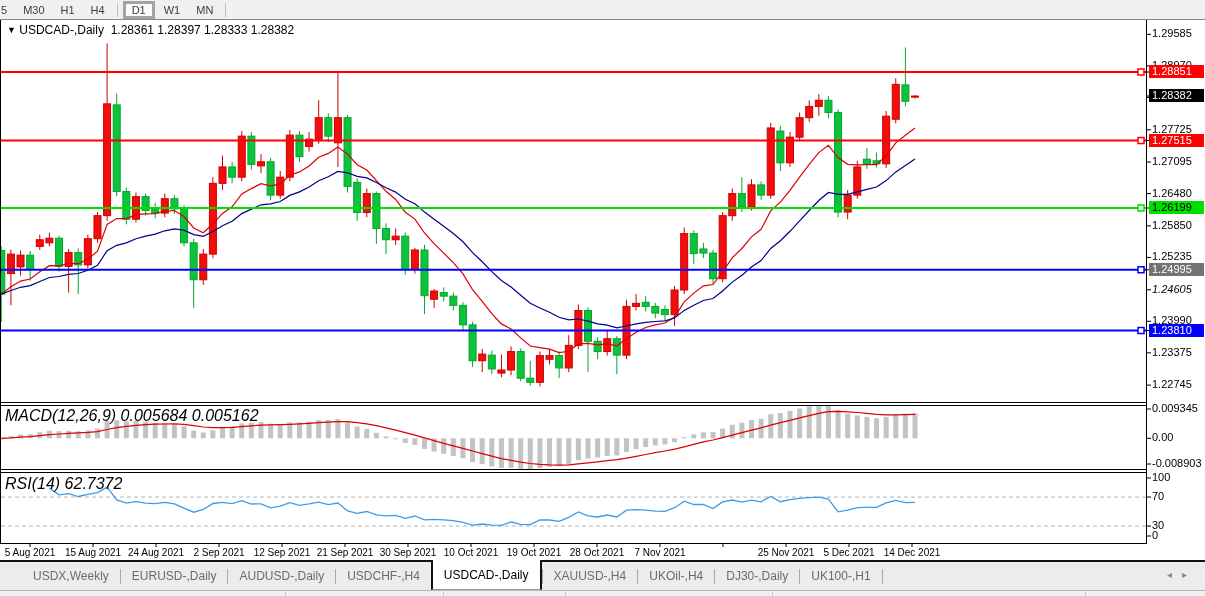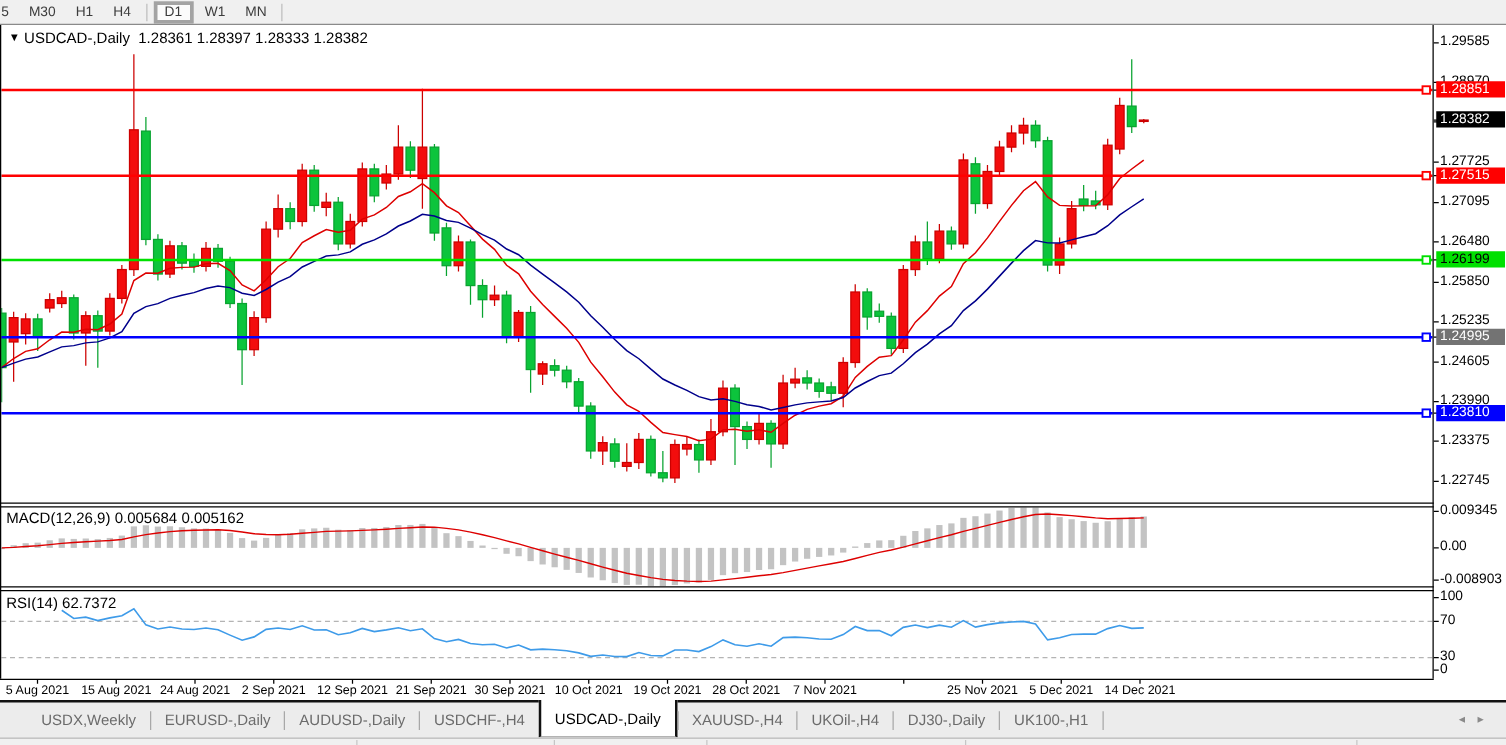--- a/index.html
+++ b/index.html
@@ -10,21 +10,21 @@
            border-bottom:1px solid #8a8a8a;display:flex;align-items:center;z-index:30;}
   .tf{padding:1px 7px;margin:0 1px;color:#3c3c3c;font-size:11px;cursor:default;white-space:nowrap;}
   .tf.partial{padding-left:1px;margin-left:0;}
   .tf.active{background:#fbfbfb;border:3px solid #a3a3a3;padding:0 6px;}
   .tbsep{width:1px;height:14px;background:#bdbdbd;margin:0 4px;}
   
   #chart-svg{position:absolute;left:0;top:0;z-index:5;}
   
   #chart-title{position:absolute;left:7px;top:23px;z-index:10;font-size:12px;white-space:pre;}
   #chart-title .tri{font-size:9px;vertical-align:1px;}
-  .ind-label{position:absolute;left:5px;z-index:10;font-size:12px;white-space:pre;}
+  .ind-label{position:absolute;left:5px;z-index:10;font-size:16px;white-space:pre;font-style:italic;}
   #axis-labels span{position:absolute;z-index:8;font-size:11px;white-space:nowrap;}
   .ytick{left:1152px;color:#000;}
   .chip{left:1149px;width:52px;height:13px;line-height:13px;padding-left:3px;z-index:9;}
   #date-row span{position:absolute;top:547px;z-index:8;font-size:10px;color:#000;white-space:nowrap;transform:translateX(-50%);}
   
   #tabbar{position:absolute;left:0;top:560px;width:1205px;height:30px;background:#ececec;
           border-top:2px solid #111;box-sizing:border-box;display:flex;align-items:stretch;
           padding-left:22px;z-index:20;}
   .tab{display:flex;align-items:center;padding:0 11px;color:#6b6b6b;font-size:12px;cursor:default;white-space:nowrap;}
   .tab.active{background:#fff;color:#000;border-left:2px solid #111;border-right:2px solid #111;
@@ -433,21 +433,21 @@
 
   <div id="axis-labels">
       <span class="ytick" style="top: 27.359px;">1.29585</span>
       <span class="ytick" style="top: 58.8974px;">1.28970</span>
       <span class="ytick" style="top: 90.4359px;">1.28355</span>
       <span class="ytick" style="top: 122.744px;">1.27725</span>
       <span class="ytick" style="top: 155.051px;">1.27095</span>
       <span class="ytick" style="top: 186.59px;">1.26480</span>
       <span class="ytick" style="top: 218.897px;">1.25850</span>
       <span class="ytick" style="top: 250.436px;">1.25235</span>
-      <span class="ytick" style="top: 282.743px;">1.24605</span>
+      <span class="ytick" style="top: 282.743px; font-style: italic;">1.24605</span>
       <span class="ytick" style="top: 314.282px;">1.23990</span>
       <span class="ytick" style="top: 345.82px;">1.23375</span>
       <span class="ytick" style="top: 378.128px;">1.22745</span>
       <span class="ytick" style="top: 402px;">0.009345</span>
       <span class="ytick" style="top: 431.3px;">0.00</span>
       <span class="ytick" style="top: 457px;">-0.008903</span>
       <span class="ytick" style="top: 471px;">100</span>
       <span class="ytick" style="top: 490.05px;">70</span>
       <span class="ytick" style="top: 519.05px;">30</span>
       <span class="ytick" style="top: 529px;">0</span>

